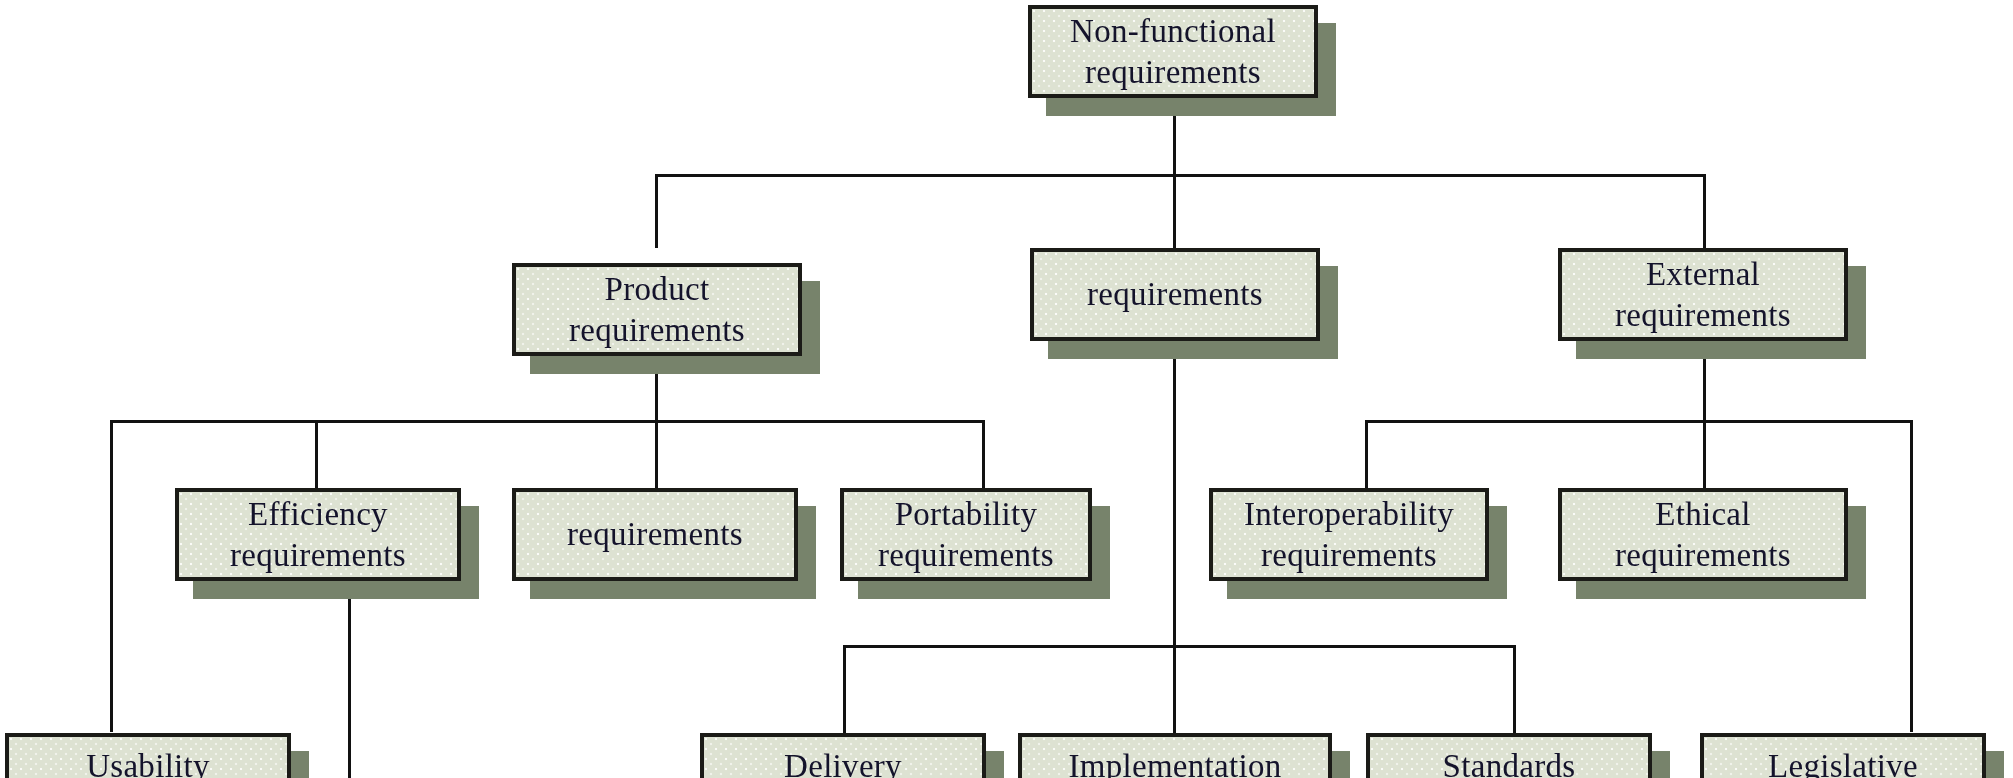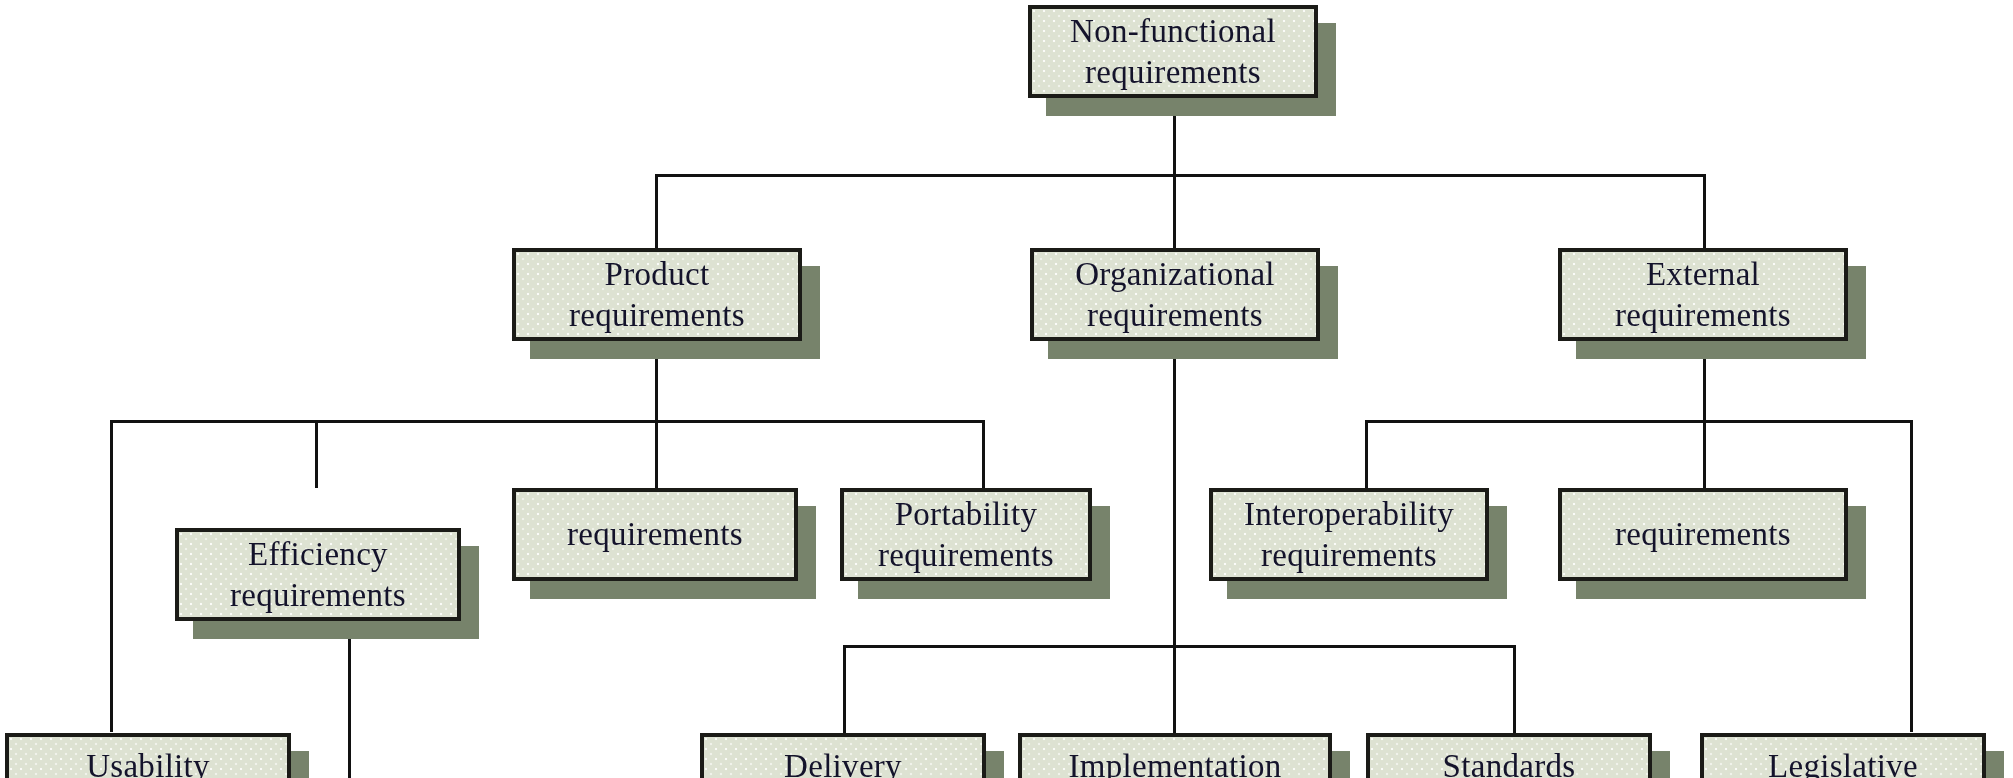--- a/index.html
+++ b/index.html
@@ -109,45 +109,44 @@
   <div class="edge-v" style="left:1513px; top:645px; height:88px;"></div>
 
   <div class="node" style="left:1028px; top:5px; width:290px; height:93px;">
     <div class="shadow"></div>
     <div class="face">
       <span class="line">Non-functional</span>
       <span class="line">requirements</span>
     </div>
   </div>
 
-  <div class="node" style="left:512px; top:248px; width:290px; height:93px;">
+  <div class="node" style="left:512px; top:263px; width:290px; height:93px;">
     <div class="shadow"></div>
     <div class="face">
       <span class="line">Product</span>
       <span class="line">requirements</span>
     </div>
   </div>
 
   <div class="node" style="left:1030px; top:248px; width:290px; height:93px;">
     <div class="shadow"></div>
     <div class="face">
-      <span class="line">Organizational</span>
       <span class="line">requirements</span>
     </div>
   </div>
 
   <div class="node" style="left:1558px; top:248px; width:290px; height:93px;">
     <div class="shadow"></div>
     <div class="face">
       <span class="line">External</span>
       <span class="line">requirements</span>
     </div>
   </div>
 
-  <div class="node" style="left:175px; top:488px; width:286px; height:93px;margin-top:40px;">
+  <div class="node" style="left:175px; top:488px; width:286px; height:93px;">
     <div class="shadow"></div>
     <div class="face">
       <span class="line">Efficiency</span>
       <span class="line">requirements</span>
     </div>
   </div>
 
   <div class="node" style="left:512px; top:488px; width:286px; height:93px;">
     <div class="shadow"></div>
     <div class="face">
@@ -167,20 +166,21 @@
     <div class="shadow"></div>
     <div class="face">
       <span class="line">Interoperability</span>
       <span class="line">requirements</span>
     </div>
   </div>
 
   <div class="node" style="left:1558px; top:488px; width:290px; height:93px;">
     <div class="shadow"></div>
     <div class="face">
+      <span class="line">Ethical</span>
       <span class="line">requirements</span>
     </div>
   </div>
 
   <div class="node one-line" style="left:5px; top:733px; width:286px; height:93px;">
     <div class="shadow"></div>
     <div class="face">
       <span class="line">Usability</span>
     </div>
   </div>

